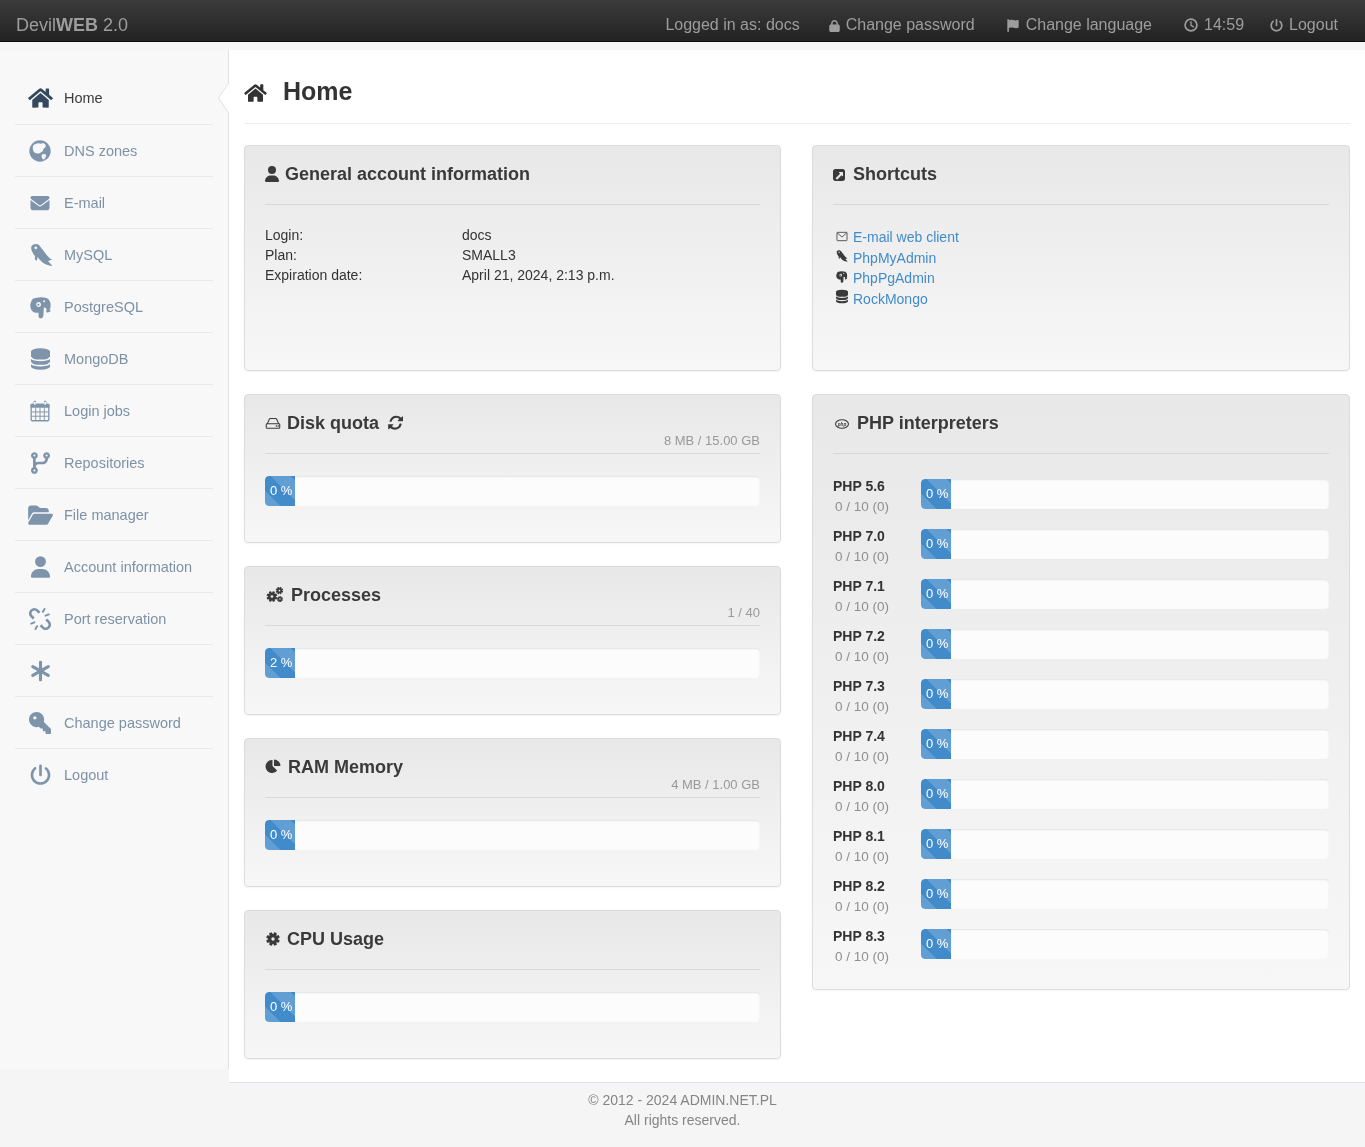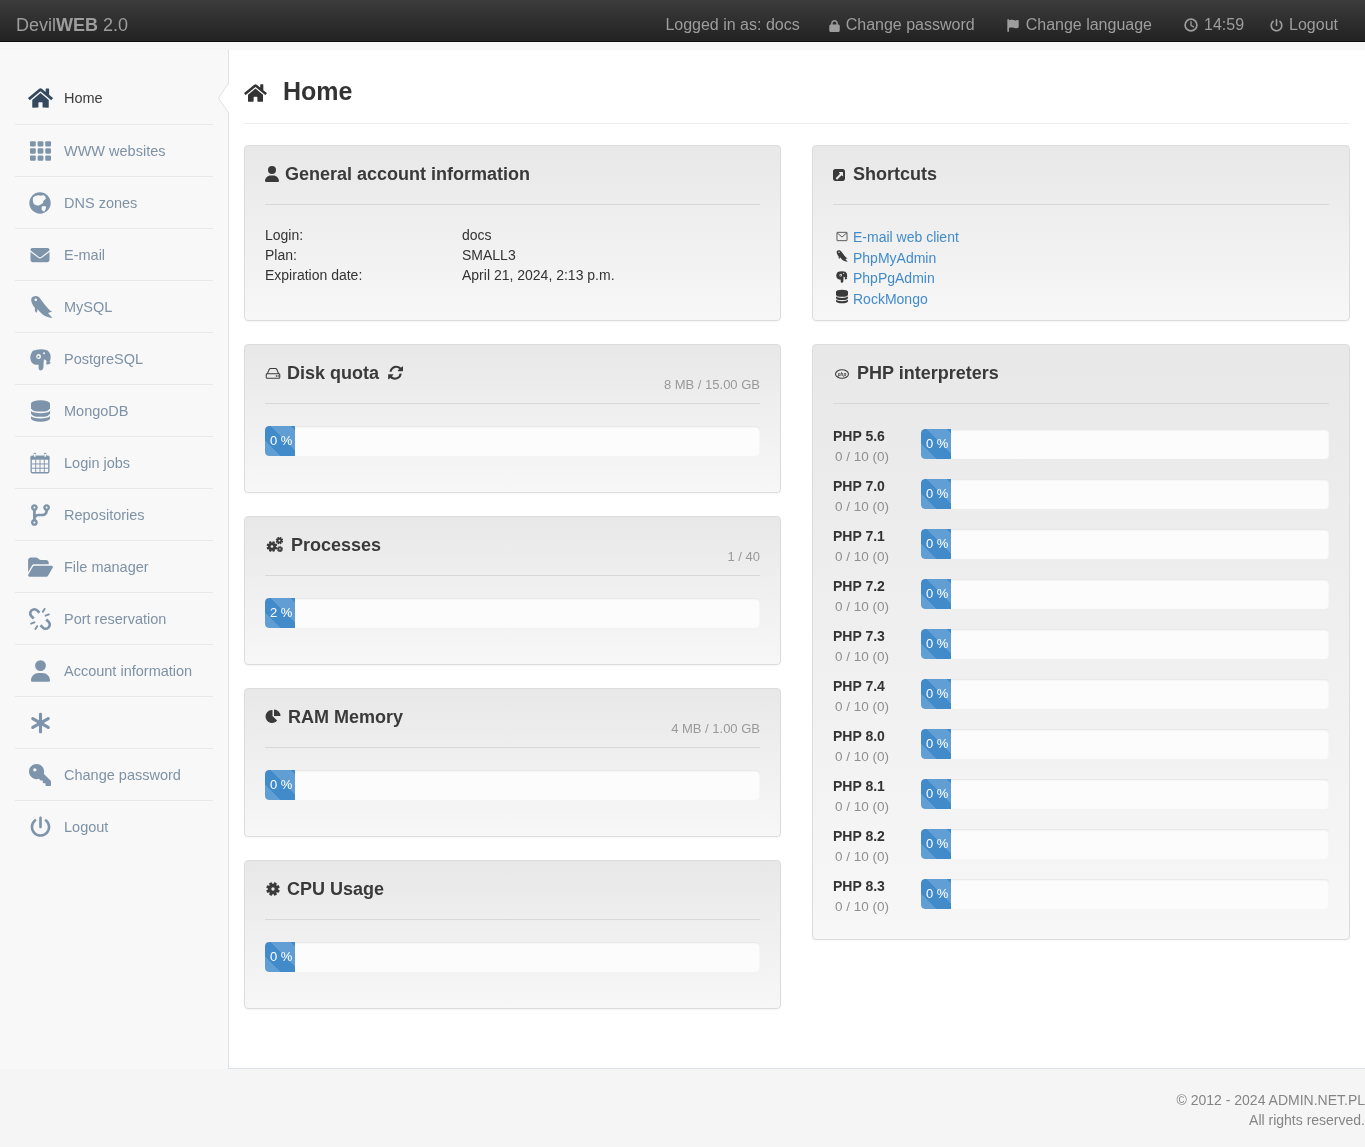--- a/index.html
+++ b/index.html
@@ -27,41 +27,41 @@
 h1.page{margin-top:28px;font-size:25px;line-height:26px;font-weight:bold;color:#333}
 h1.page svg{vertical-align:-3px;margin-right:9px}
 hr.top{border:0;border-top:1px solid #eee;margin:19px 0 21px}
 .cols{display:flex}
 .colL{width:537px;margin-right:31px}
 .colR{width:538px}
 .panel{border:1px solid #dcdcdc;border-radius:4px;background:linear-gradient(to bottom,#e8e8e8 0,#f7f7f7 100%);box-shadow:0 1px 2px rgba(0,0,0,.04);padding:18px 20px 20px;margin-bottom:23px}
 .panel h4{font-size:18px;line-height:20px;font-weight:bold;color:#3a3a3a}
 .panel h4 .ic{margin-right:6px}
 .panel h4 svg{vertical-align:-2px}
-.pright{float:right;font-weight:normal;font-size:13px;color:#999;margin-top:12px}
+.pright{float:right;font-weight:normal;font-size:13px;color:#999;margin-top:18px}
 .panel hr{border:0;border-top:1px solid #d8d8d8;margin:20px 0 22px}
-.ptall{height:176px}
+.ptall{height:226px}
 .psm{height:149px}
 .pphp{height:596px}
 table.info{border-collapse:collapse;font-size:14px;margin-top:-2px}
 table.info td{padding:0;line-height:20px;vertical-align:top}
 table.info td.lbl{width:197px}
 .progress{height:30px;background:#fcfcfc;border-radius:4px;box-shadow:inset 0 1px 2px rgba(0,0,0,.1);overflow:hidden}
 .pbar{height:30px;width:30px;background-color:#428bca;background-image:linear-gradient(45deg,rgba(255,255,255,.16) 25%,transparent 25%,transparent 50%,rgba(255,255,255,.16) 50%,rgba(255,255,255,.16) 75%,transparent 75%,transparent);background-size:40px 40px;background-position:6px 0;border-radius:4px 0 0 4px;color:#fff;font-size:13px;line-height:30px;padding-left:5px}
 .slist{list-style:none;margin-top:19px;font-size:14px}
 .slist li{height:20.5px;line-height:20.5px}
 .slist a{color:#428bca;text-decoration:none}
 .slist .ic{display:inline-block;width:17px;margin-right:3px;text-align:center}
 .phprow{height:50px}
 .phlbl{float:left;width:88px}
 .phlbl .n{font-size:14px;font-weight:bold;color:#333;line-height:20px}
 .phlbl .s{font-size:13.5px;color:#8f8f8f;line-height:21px;padding-left:2px}
 .phbar{margin-left:88px}
 .phbar{padding-top:3px}
-.footer{position:absolute;left:0;top:1090px;width:1365px;text-align:right;font-size:14px;line-height:20px;color:#858585}
+.footer{position:absolute;left:0;top:1090px;width:1365px;text-align:center;font-size:14px;line-height:20px;color:#858585}
 svg{display:inline-block}
 </style>
 </head>
 <body>
 <div class="navbar">
   <div class="brand">Devil<b>WEB</b> 2.0</div>
   <div class="topnav"><span class="itm" style="margin-left:0">Logged in as: docs</span><span class="itm" style="margin-left:29px"><svg width="11" height="12" viewBox="0 0 448 512">
           <path fill="#9d9d9d" d="M144 144v48H304V144c0-44.2-35.8-80-80-80s-80 35.8-80 80zM80 192V144C80 64.5 144.5 0 224 0s144 64.5 144 144v48h16c35.3 0 64 28.7 64 64V448c0 35.3-28.7 64-64 64H64c-35.3 0-64-28.7-64-64V256c0-35.3 28.7-64 64-64H80z"></path>
         </svg>Change password</span><span class="itm" style="margin-left:31px"><svg width="14" height="13" viewBox="0 0 448 512">
           <path fill="#9d9d9d" d="M64 32C64 14.3 49.7 0 32 0S0 14.3 0 32V64 368 480c0 17.7 14.3 32 32 32s32-14.3 32-32V352l64.3-16.1c41.1-10.3 84.6-5.5 122.5 13.4c44.2 22.1 95.5 24.8 141.7 7.4l34.7-13c12.5-4.7 20.8-16.6 20.8-30V66.1c0-23-24.2-38-44.8-27.7l-9.6 4.8c-46.3 23.2-100.8 23.2-147.1 0c-35.1-17.6-75.4-22-113.5-12.5L64 48V32z"></path>
@@ -77,38 +77,20 @@
     <li class="active">
         <span class="mi">
           <svg width="25" height="22" viewBox="0 0 576 512">
             <path fill="#34495e" d="M280.37 148.26L96 300.11V464a16 16 0 0 0 16 16l112.06-.29a16 16 0 0 0 15.92-16V368a16 16 0 0 1 16-16h64a16 16 0 0 1 16 16v95.64a16 16 0 0 0 16 16.05L464 480a16 16 0 0 0 16-16V300L295.67 148.26a12.19 12.19 0 0 0-15.3 0zM571.6 251.47L488 182.56V44.05a12 12 0 0 0-12-12h-56a12 12 0 0 0-12 12v72.61L318.47 43a48 48 0 0 0-61 0L4.34 251.47a12 12 0 0 0-1.6 16.9l25.5 31A12 12 0 0 0 45.15 301l235.22-193.74a12.19 12.19 0 0 1 15.3 0L530.9 301a12 12 0 0 0 16.9-1.6l25.5-31a12 12 0 0 0-1.7-16.93z"></path>
           </svg>
         </span>
         <span class="mt">Home</span>
       </li>
     <li>
         <span class="mi">
-          <svg width="25" height="21" viewBox="0 0 512 512">
-            <g fill="#7e94ab">
-              <rect x="0" y="16" width="140" height="130" rx="26"></rect>
-              <rect x="0" y="191" width="140" height="130" rx="26"></rect>
-              <rect x="0" y="366" width="140" height="130" rx="26"></rect>
-              <rect x="186" y="16" width="140" height="130" rx="26"></rect>
-              <rect x="186" y="191" width="140" height="130" rx="26"></rect>
-              <rect x="186" y="366" width="140" height="130" rx="26"></rect>
-              <rect x="372" y="16" width="140" height="130" rx="26"></rect>
-              <rect x="372" y="191" width="140" height="130" rx="26"></rect>
-              <rect x="372" y="366" width="140" height="130" rx="26"></rect>
-            </g>
-          </svg>
-        </span>
-        <span class="mt">WWW websites</span>
-      </li>
-    <li>
-        <span class="mi">
           <svg width="22" height="22" viewBox="0 0 512 512">
             <circle cx="256" cy="256" r="248" fill="#7e94ab"></circle>
             <g fill="#f8f8f8">
               <path d="M100 120 Q180 60 280 85 L330 70 Q390 90 395 150 L330 215 Q345 260 300 272 L255 300 Q190 330 135 295 Q85 255 88 185 Q90 145 100 120 Z"></path>
               <path d="M300 340 Q350 315 400 345 Q398 410 355 455 Q310 450 295 400 Q290 365 300 340 Z"></path>
             </g>
           </svg>
         </span>
         <span class="mt">DNS zones</span>
       </li>
@@ -189,20 +171,28 @@
         </span>
         <span class="mt">Repositories</span>
       </li>
     <li>
         <span class="mi">
           <svg width="25" height="22" viewBox="0 0 576 512">
             <path fill="#7e94ab" d="M88.7 223.8L0 375.8V96C0 60.7 28.7 32 64 32H181.5c17 0 33.3 6.7 45.3 18.7l26.5 26.5c12 12 28.3 18.7 45.3 18.7H416c35.3 0 64 28.7 64 64v32H144c-22.8 0-43.8 12.1-55.3 31.8zm27.6 16.1C122.1 230 132.6 224 144 224H544c11.5 0 22 6.1 27.7 16.1s5.7 22.2-.1 32.1l-112 192C453.9 474 443.4 480 432 480H32c-11.5 0-22-6.1-27.7-16.1s-5.7-22.2 .1-32.1l112-192z"></path>
           </svg>
         </span>
         <span class="mt">File manager</span>
+      </li>
+    <li>
+        <span class="mi">
+          <svg width="19" height="22" viewBox="0 0 448 512">
+            <path fill="#7e94ab" d="M224 256A128 128 0 1 0 224 0a128 128 0 1 0 0 256zm-45.7 48C79.8 304 0 383.8 0 482.3C0 498.7 13.3 512 29.7 512H418.3c16.4 0 29.7-13.3 29.7-29.7C448 383.8 368.2 304 269.7 304H178.3z"></path>
+          </svg>
+        </span>
+        <span class="mt">Account information</span>
       </li>
     <li>
         <span class="mi">
           <svg width="24" height="24" viewBox="0 0 100 100">
             <g transform="rotate(-45 50 50)">
               <g fill="none" stroke="#7e94ab" stroke-width="11">
                 <rect x="33" y="0" width="34" height="46" rx="16"></rect>
                 <rect x="33" y="54" width="34" height="46" rx="16"></rect>
               </g>
               <rect x="20" y="30" width="60" height="22" fill="#f8f8f8"></rect>
@@ -210,28 +200,20 @@
             </g>
             <g stroke="#7e94ab" stroke-width="8" stroke-linecap="round">
               <path d="M62 20 l7 -12"></path>
               <path d="M73 36 l14 -5"></path>
               <path d="M38 80 l-7 12"></path>
               <path d="M27 64 l-14 5"></path>
             </g>
           </svg>
         </span>
         <span class="mt">Port reservation</span>
-      </li>
-    <li>
-        <span class="mi">
-          <svg width="19" height="22" viewBox="0 0 448 512">
-            <path fill="#7e94ab" d="M224 256A128 128 0 1 0 224 0a128 128 0 1 0 0 256zm-45.7 48C79.8 304 0 383.8 0 482.3C0 498.7 13.3 512 29.7 512H418.3c16.4 0 29.7-13.3 29.7-29.7C448 383.8 368.2 304 269.7 304H178.3z"></path>
-          </svg>
-        </span>
-        <span class="mt">Account information</span>
       </li>
     <li>
         <span class="mi">
           <svg width="21" height="21" viewBox="0 0 512 512">
             <g transform="translate(256,256)" fill="#7e94ab">
               <rect x="-38" y="-256" width="76" height="512" rx="38" transform="rotate(0)"></rect>
               <rect x="-38" y="-256" width="76" height="512" rx="38" transform="rotate(60)"></rect>
               <rect x="-38" y="-256" width="76" height="512" rx="38" transform="rotate(120)"></rect>
             </g>
           </svg>

